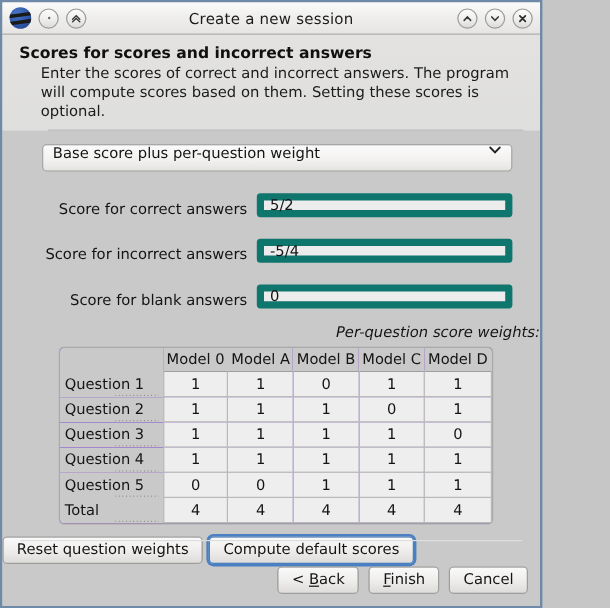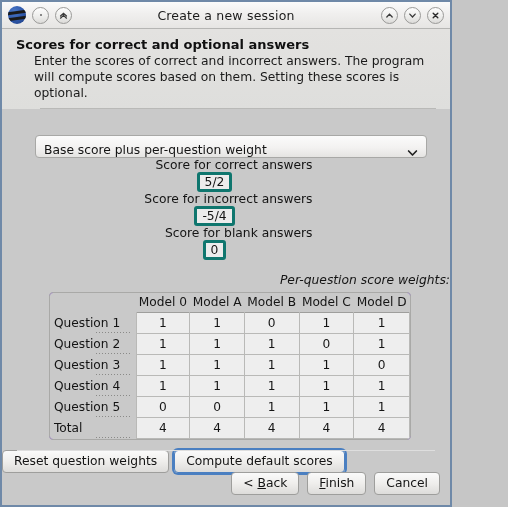--- a/index.html
+++ b/index.html
@@ -104,52 +104,51 @@
 
   
   .body {
     flex: 1 1 auto;
     background: #c9c9c9;
     padding: 11px 0 0 0;
     position: relative;
   }
 
   .combo {
-    margin: 15px 23px 0 33px;
+    margin: 0 23px 0 33px;
     height: 23px;
     border: 1px solid #a8a8a6;
     border-radius: 4px;
     background: linear-gradient(to bottom, #fbfbfb 0%, #f3f2f1 55%, #e5e4e2 100%);
-    display: flex; align-items: flex-end;
+    display: flex; align-items: flex-start;
     padding: 0 8px;
     font-size: 12.3px;
     color: #141414;
     box-sizing: border-box;
   }
   .combo .label { flex: 1 1 auto; }
   .combo .chev { flex: 0 0 auto; display: flex; align-items: center; }
 
   .field-row {
     display: flex;
-    align-items: center;
-    margin: 0 23px 0 0;
-    flex-direction: column;
+    align-items: flex-end;
+    margin: 18px 23px 0 0;
   }
   .field-row .flabel {
     width: 212px;
     text-align: right;
     padding-right: 8px;
     font-size: 12.3px;
     color: #141414;
     box-sizing: border-box;
   }
   .field {
     flex: 1 1 auto;
     height: 20px;
-    border: 3px solid #0f766e;
+    border: 6px solid #0f766e;
     border-radius: 3px;
     background: #ececec;
     font-size: 12.3px;
     color: #141414;
     display: flex; align-items: center;
     padding: 0 5px;
     box-sizing: border-box;
   }
 
   .table-caption {
@@ -292,21 +291,21 @@
       </div>
       <div class="rbtn">
         <svg width="9" height="9" viewBox="0 0 9 9">
             <path d="M2.2 2.2 L6.8 6.8 M6.8 2.2 L2.2 6.8" stroke="#2a2a2a" stroke-width="1.4" stroke-linecap="round"></path>
           </svg>
       </div>
     </div>
   </div>
 
   <div class="header">
-    <h1>Scores for correct and optional answers</h1>
+    <h1>Scores for scores and incorrect answers</h1>
     <p>Enter the scores of correct and incorrect answers. The program will compute scores based on them. Setting these scores is optional.</p>
     <div class="hrule"></div>
   </div>
 
   <div class="body">
 
     <div class="combo">
       <span class="label">Base score plus per-question weight</span>
       <span class="chev">
         <svg width="11" height="8" viewBox="0 0 11 8">

